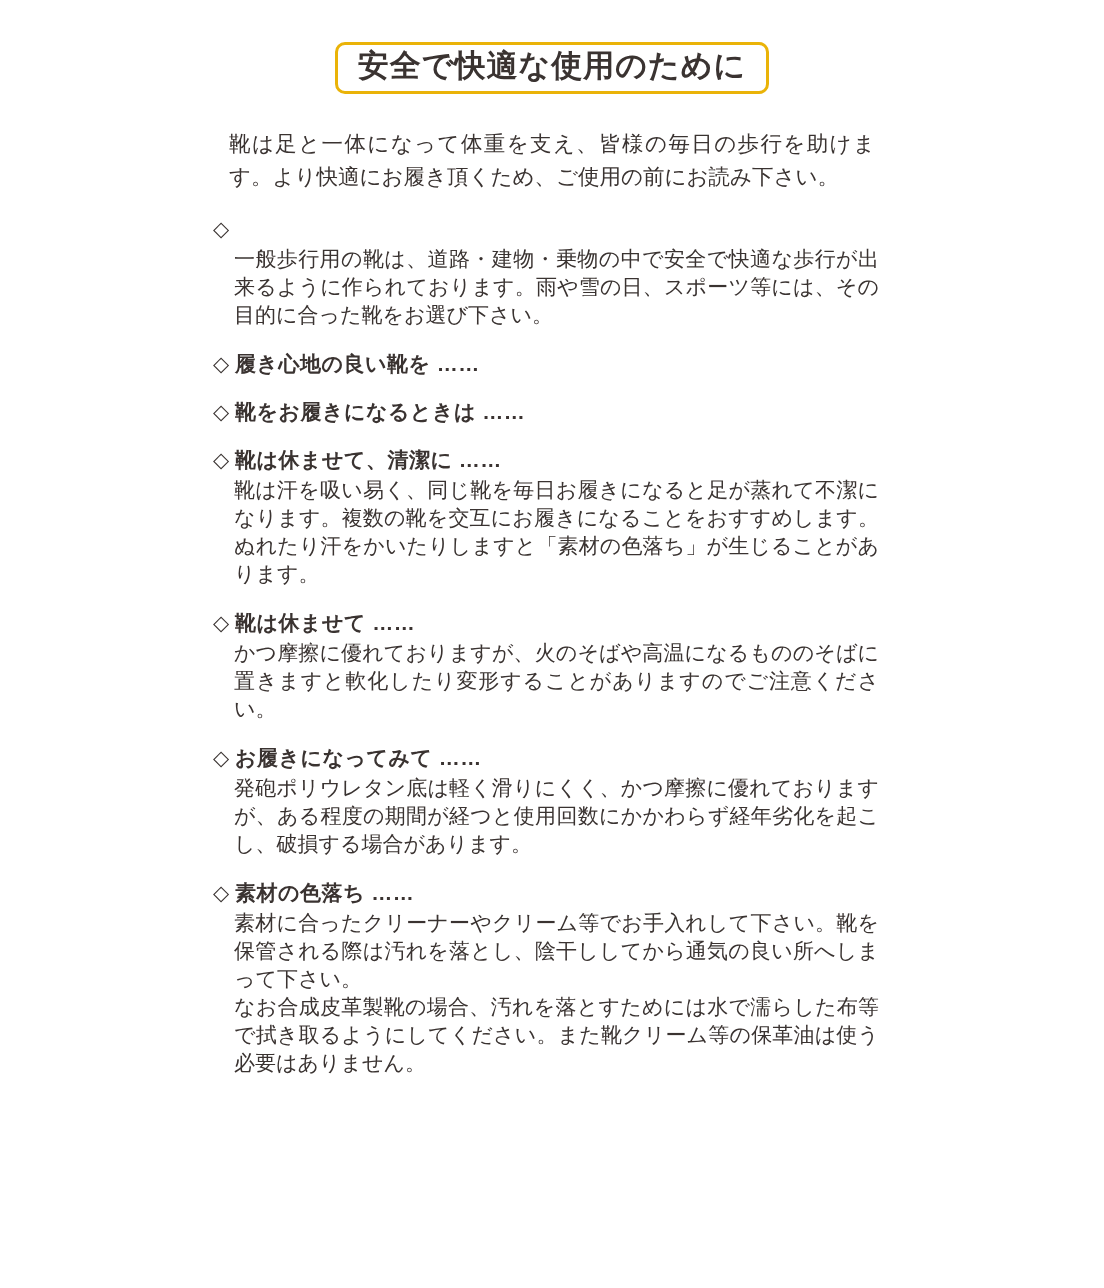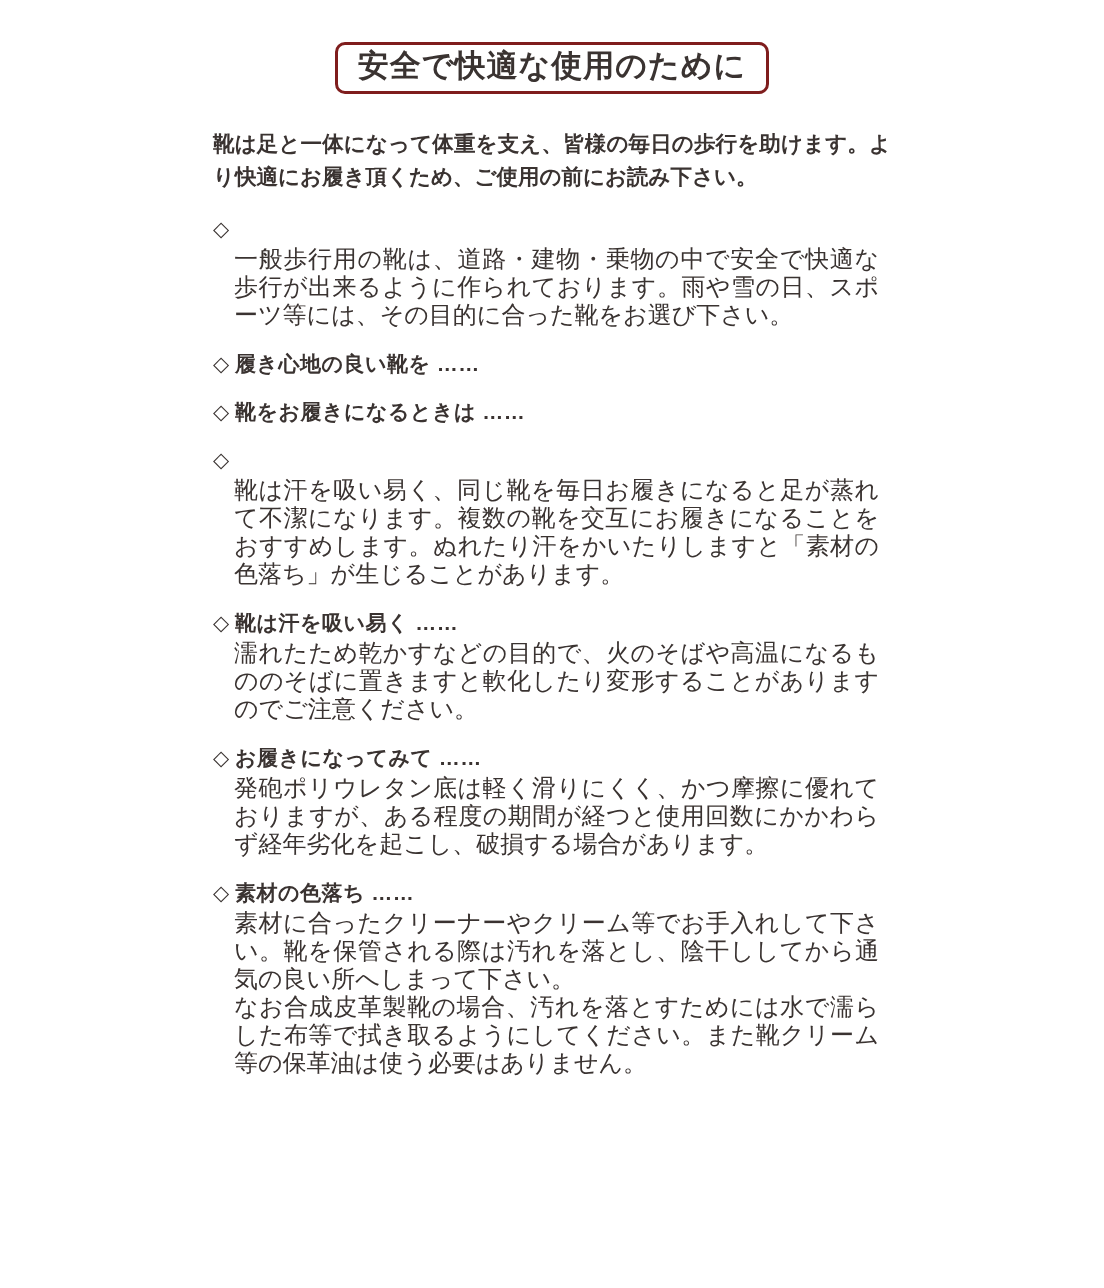--- a/index.html
+++ b/index.html
@@ -11,63 +11,63 @@
     color: #3a3331;
     overflow: hidden;
     box-sizing: border-box;
     padding-top: 42px;
   }
   .serif { font-family: "Liberation Serif", "DejaVu Serif", serif; }
 
   .title-wrap { text-align: center; }
   .title-box {
     display: inline-block;
-    border: 3px solid #7f1d1d;
+    border: 3px solid #eab308;
     border-radius: 10px;
     padding: 4px 20px 8px 20px;
     font-family: "Liberation Serif", "DejaVu Serif", serif;
     font-weight: bold;
     font-size: 31px;
     line-height: 34px;
     letter-spacing: 1px;
   }
 
   .content {
     width: 678px;
     margin-left: 213px;
     margin-top: 34px;
   }
 
   .intro {
     font-family: "Liberation Sans", "DejaVu Sans", sans-serif;
-    font-weight: bold;
+    font-weight: normal;
     font-size: 21.5px;
     line-height: 33px;
     text-align: justify;
     text-justify: inter-ideograph;
-    margin: 0;
+    margin: 16px;
   }
 
   .section { margin-top: 21px; }
   .section-heading {
     display: flex;
     margin: 0 0 3px 0;
     font-family: "Liberation Sans", "DejaVu Sans", sans-serif;
     font-weight: bold;
     font-size: 21px;
     line-height: 27px;
     letter-spacing: 0.5px;
   }
   .section-heading .marker {
     flex: 0 0 auto;
     width: 22px;
   }
   .section-body {
     margin: 0 12px 0 21px;
-    font-size: 24px;
+    font-size: 21px;
     line-height: 28px;
     text-align: justify;
     text-justify: inter-ideograph;
   }
   .section-body + .section-body { margin-top: 0; }
 </style>
 </head>
 <body>
 
 <div class="page serif">
@@ -99,30 +99,31 @@
     <div class="section">
       <h2 class="section-heading">
         <span class="marker">◇</span>
         <span>靴をお履きになるときは ……</span>
       </h2>
     </div>
 
     <div class="section">
       <h2 class="section-heading">
         <span class="marker">◇</span>
+        <span>靴は休ませて、清潔に ……</span>
       </h2>
       <p class="section-body">靴は汗を吸い易く、同じ靴を毎日お履きになると足が蒸れて不潔になります。複数の靴を交互にお履きになることをおすすめします。ぬれたり汗をかいたりしますと「素材の色落ち」が生じることがあります。</p>
     </div>
 
     <div class="section">
       <h2 class="section-heading">
         <span class="marker">◇</span>
-        <span>靴は汗を吸い易く ……</span>
+        <span>靴は休ませて ……</span>
       </h2>
-      <p class="section-body">濡れたため乾かすなどの目的で、火のそばや高温になるもののそばに置きますと軟化したり変形することがありますのでご注意ください。</p>
+      <p class="section-body">かつ摩擦に優れておりますが、火のそばや高温になるもののそばに置きますと軟化したり変形することがありますのでご注意ください。</p>
     </div>
 
     <div class="section">
       <h2 class="section-heading">
         <span class="marker">◇</span>
         <span>お履きになってみて ……</span>
       </h2>
       <p class="section-body">発砲ポリウレタン底は軽く滑りにくく、かつ摩擦に優れておりますが、ある程度の期間が経つと使用回数にかかわらず経年劣化を起こし、破損する場合があります。</p>
     </div>
 

